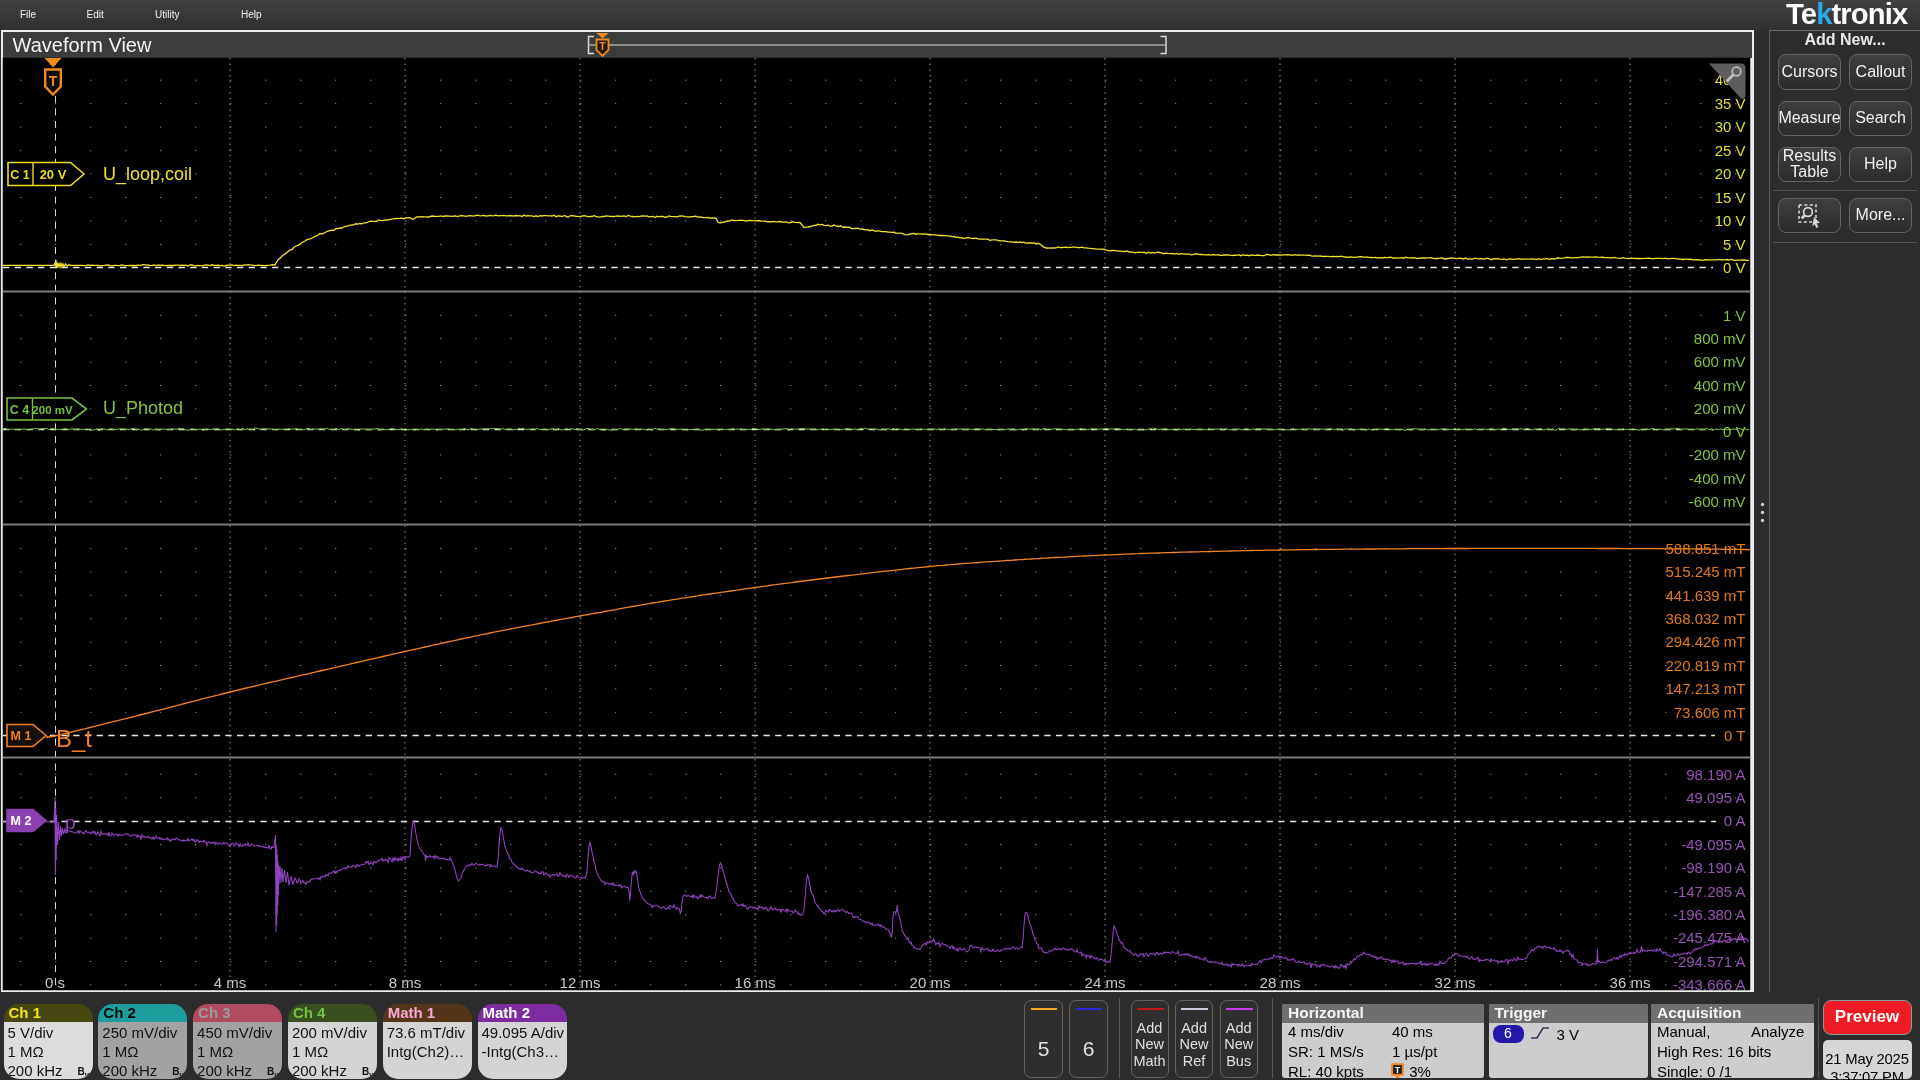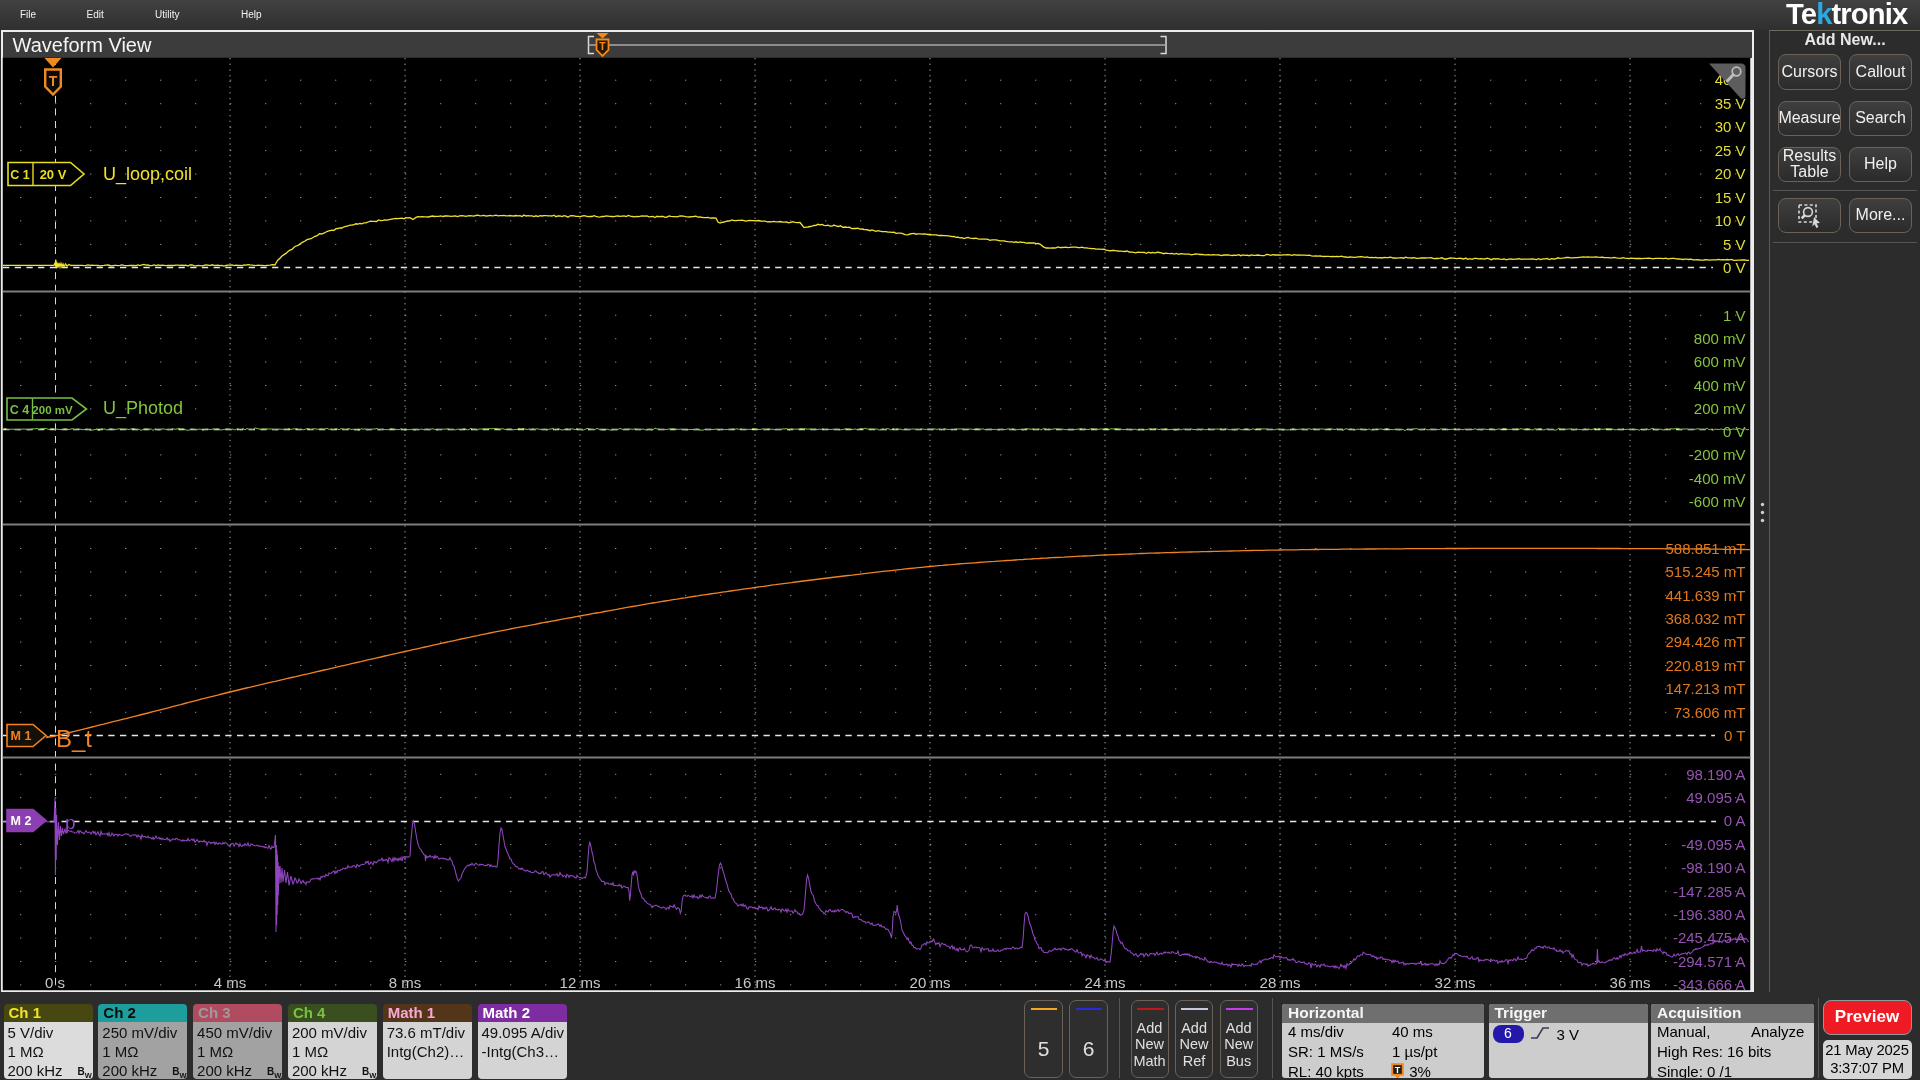--- a/index.html
+++ b/index.html
@@ -7,21 +7,21 @@
 .menubar { left:0; top:0; width:1920px; height:29.5px; background:linear-gradient(#414141,#2f2f2f); }
 .menuitem { position:absolute; top:0; height:29px; line-height:30px; color:#f2f2f2; font-size:10px; font-weight:400; }
 .logo { position:absolute; top:-1px; left:1786px; width:134px; height:28px; font-size:27px; font-weight:bold; color:#fff; letter-spacing:-0.8px; transform:scale(1.08,1.1); transform-origin:0 50%; }
 .panel { left:0.5px; top:29.5px; width:1753px; height:962.5px; background:#ececec; }
 .titlebar { position:absolute; left:2px; top:2px; width:1749px; height:26px; background:#3c3c3c; color:#f5f5f5; font-size:20px; font-weight:400; line-height:26px; padding-left:10px; }
 .sideline { left:1769px; top:29.5px; width:1px; height:962px; background:#5a5a5a; }
 .addnew { left:1770px; top:31px; width:150px; height:18px; text-align:center; color:#e8e8e8; font-size:16px; font-weight:bold; }
 .sbtn { position:absolute; width:63px; height:35.5px; background:linear-gradient(#3f3f3f,#2b2b2b); border:1px solid #6b6257; border-radius:8px; color:#f0f0f0; font-size:16px; display:flex; align-items:center; justify-content:center; text-align:center; line-height:16px; }
 .sep { position:absolute; background:#555; }
 .botbtn { position:absolute; top:999.5px; height:78px; background:#2e2e2e; border:1px solid #6b6257; border-radius:7px; color:#e0e0e0; }
-.chbadge { position:absolute; top:1003.5px; width:89px; height:75px; border-radius:4px; overflow:hidden; }
+.chbadge { position:absolute; top:1003.5px; width:89px; height:75px; border-radius:15px; overflow:hidden; }
 .chhead { height:18.5px; font-size:15px; font-weight:bold; padding-left:5px; line-height:18px; }
 .chbody { height:56.5px; font-size:15px; color:#111; padding-left:4px; line-height:19.2px; padding-top:1px; position:relative; }
 .ppanel { position:absolute; top:1004px; height:73.5px; background:#cdcdcd; border-radius:3px; overflow:hidden; }
 .phead { height:18.5px; background:#6f6f6f; color:#f5f5f5; font-size:15.5px; font-weight:600; line-height:18px; padding-left:6px; }
 .prow { position:absolute; font-size:15px; color:#000; }
 .bw { font-size:10px; font-weight:bold; position:absolute; }
 .bw sub { font-size:7.5px; }
 </style></head>
 <body>
 <div class="abs menubar"></div>
@@ -272,13 +272,13 @@
 </div>
 <div class="ppanel" style="left:1651px; width:162.5px;">
  <div class="phead">Acquisition</div>
  <div class="prow" style="left:6px; top:18.5px;">Manual,</div>
  <div class="prow" style="left:100px; top:18.5px;">Analyze</div>
  <div class="prow" style="left:6px; top:39px;">High Res: 16 bits</div>
  <div class="prow" style="left:6px; top:59px;">Single: 0 /1</div>
 </div>
 <div class="sep" style="left:1818px; top:998px; width:1px; height:80px;"></div>
 <div class="abs" style="left:1822.5px; top:999.5px; width:89px; height:35.5px; background:#ee1b24; border:1.5px solid #8f9a9a; border-radius:8px; color:#fff; font-weight:bold; font-size:17px; text-align:center; line-height:32px;">Preview</div>
-<div class="abs" style="left:1822.5px; top:1039.5px; width:89px; height:39px; background:#d6d6d6; border-radius:5px; color:#000; font-size:14.8px; letter-spacing:-0.2px; text-align:center; line-height:18.5px; padding-top:1px; white-space:nowrap;">21 May 2025<br>3:37:07 PM</div>
+<div class="abs" style="left:1822.5px; top:1039.5px; width:89px; height:39px; background:#d6d6d6; border-radius:5px; color:#000; font-size:14.8px; letter-spacing:-0.2px; text-align:center; line-height:18.5px; padding-top:10px; white-space:nowrap;">21 May 2025<br>3:37:07 PM</div>
 
 </body></html>

